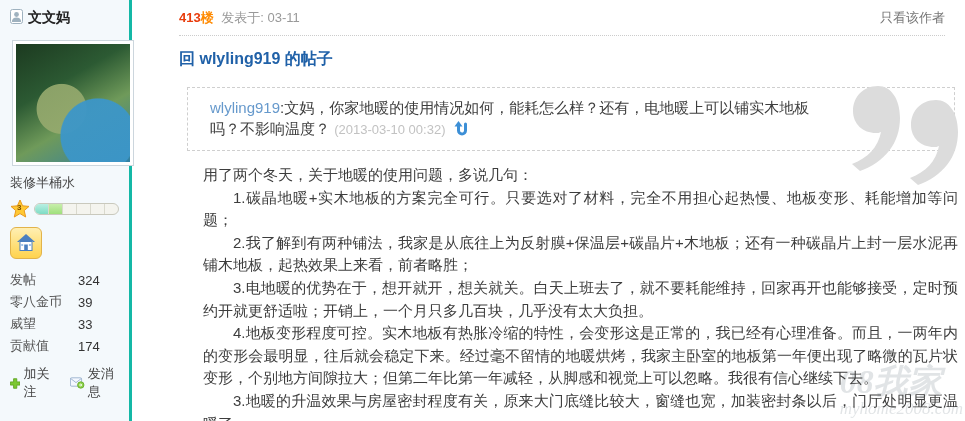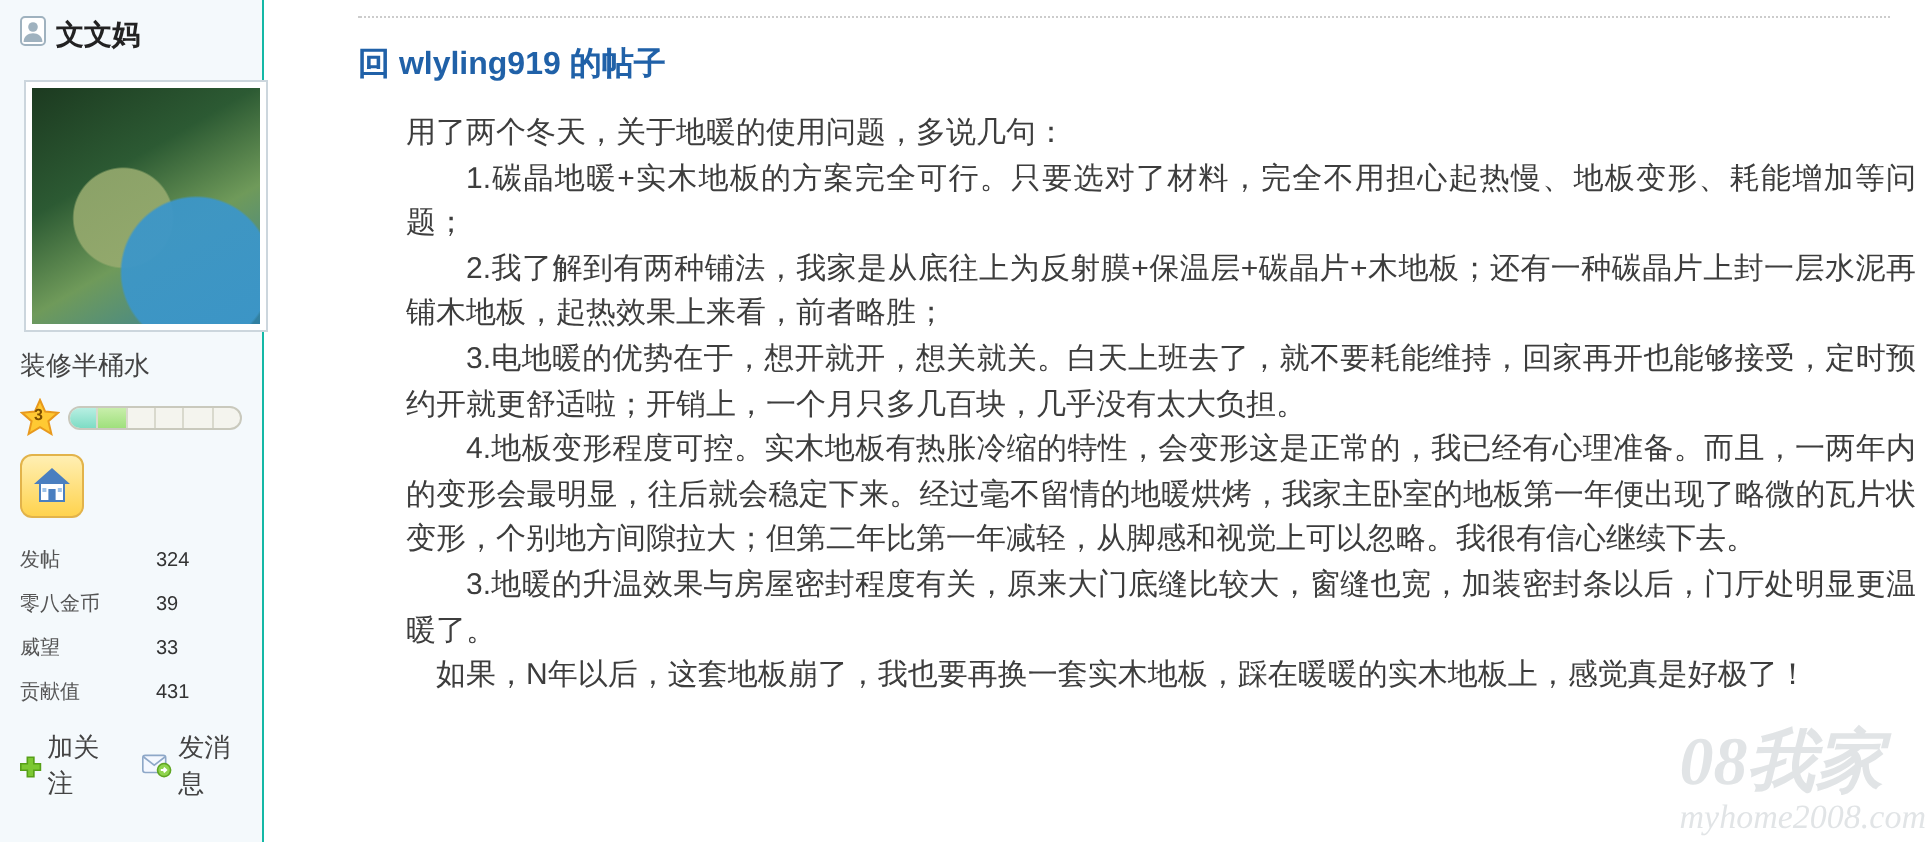--- a/index.html
+++ b/index.html
@@ -2,21 +2,21 @@
 <html><head>
 <meta charset="utf-8">
 <style>
   * { margin:0; padding:0; box-sizing:border-box; }
   html,body { background:#fff; }
   body { font-family:"Liberation Sans","DejaVu Sans",sans-serif; color:#404040; }
   .stage { position:relative; width:965px; height:421px; background:#fff; overflow:hidden; }
 
   
   .sidebar { position:absolute; left:0; top:0; width:132px; height:421px;
-             background:#f4f9fc; border-right:1px solid #14b8a6; padding:8px 10px; }
+             background:#f4f9fc; border-right:3px solid #14b8a6; padding:8px 10px; }
   .user-row { display:flex; align-items:center; gap:5px; height:20px; }
   .user-row .uname { font-size:14px; font-weight:bold; color:#222; cursor:pointer; }
   .avatar-frame { margin:12px 0 0 2px; width:122px; height:126px; background:#fff;
                   border:1px solid #ccd6dd; padding:3px; }
   .avatar { width:100%; height:100%;
             background:
               radial-gradient(circle at 72% 78%, rgba(60,150,200,.95) 0 30%, rgba(60,150,200,0) 31%),
               radial-gradient(circle at 40% 55%, rgba(150,170,110,.9) 0 26%, rgba(150,170,110,0) 27%),
               linear-gradient(150deg, #1c3a20 0%, #2c5a33 35%, #6f9a5a 62%, #2f7fa4 100%); }
   .user-title { margin-top:8px; font-size:13px; color:#444; }
@@ -25,21 +25,21 @@
   .star .n { position:absolute; left:7px; top:4px; font-size:8px; font-weight:bold; color:#7c4e00; }
   .bar { display:flex; width:100px; height:12px; border:1px solid #c9c9bd; border-radius:7px;
          overflow:hidden; background:#f4f4ee; }
   .bar i { flex:1; border-right:1px solid #d9d9cd; }
   .bar i:last-child { border-right:none; }
   .bar .f1 { background:linear-gradient(#b8efe2,#7edcc4); }
   .bar .f2 { background:linear-gradient(#c8eeab,#9fe07c); }
   .home-btn { margin-top:9px; width:32px; height:32px; border:1px solid #e2b34a; border-radius:6px;
               background:linear-gradient(#ffefb3,#ffd34e); display:flex; align-items:center;
               justify-content:center; cursor:pointer; }
-  .stats { margin-top:10px; font-size:10px; }
+  .stats { margin-top:10px; font-size:13px; }
   .stat-row { display:flex; height:22px; align-items:center; }
   .stat-row .lb { width:68px; color:#555; }
   .stat-row .vl { color:#333; }
   .actions { margin-top:8px; display:flex; align-items:center; gap:16px; font-size:13px; color:#444; }
   .act { display:flex; align-items:center; gap:3px; cursor:pointer; }
 
   
   .main { position:absolute; left:157px; top:0; width:808px; height:421px; background:#fff; }
   .post-header { display:flex; justify-content:space-between; align-items:center;
                  padding:9px 20px 0 22px; font-size:13px; color:#999; }
@@ -131,21 +131,21 @@
       <div class="stat-row">
         <span class="lb">零八金币</span>
         <span class="vl">39</span>
       </div>
       <div class="stat-row">
         <span class="lb">威望</span>
         <span class="vl">33</span>
       </div>
       <div class="stat-row">
         <span class="lb">贡献值</span>
-        <span class="vl">431</span>
+        <span class="vl">174</span>
       </div>
     </div>
 
     <div class="actions">
       <span class="act">
         <svg width="13" height="13" viewBox="0 0 13 13">
           <path d="M4.5 0.5 h4 v4 h4 v4 h-4 v4 h-4 v-4 h-4 v-4 h4 z" fill="#7cc832" stroke="#57a018" stroke-width="1"></path>
         </svg>
         <span>加关注</span>
       </span>
@@ -156,25 +156,50 @@
           <circle cx="13.5" cy="9.5" r="4" fill="#8fd44e" stroke="#5fa522"></circle>
           <path d="M11.5 9.5 h3 m-1.2 -1.4 l1.5 1.4 l-1.5 1.4" fill="none" stroke="#fff" stroke-width="1.2"></path>
         </svg>
         <span>发消息</span>
       </span>
     </div>
   </div>
 
   <div class="main">
 
+    <div class="post-header">
+      <span>
+        <span class="floor-no">413</span><span class="floor-suffix">楼</span>
+        <span class="posted">发表于: 03-11</span>
+      </span>
+      <span class="view-author">只看该作者</span>
+    </div>
 
     <div class="dotted-sep"></div>
 
     <div class="post-title">回 wlyling919 的帖子</div>
 
+    <div class="quote-box">
+      <span class="quote-marks">
+        <svg width="116" height="110" viewBox="0 0 116 110">
+          <path d="M34 8 C19 8 9 19 9 33 c0 13 10 22 23 22 c2 0 3 0 5 -1 c-3 15 -13 26 -29 32 l8 7 c25 -9 40 -28 40 -53 C56 21 47 8 34 8 z" fill="#dcdcdc"></path>
+          <path d="M92 22 C77 22 67 33 67 47 c0 13 10 22 23 22 c2 0 3 0 5 -1 c-3 15 -13 26 -29 32 l8 7 c25 -9 40 -28 40 -53 C114 35 105 22 92 22 z" fill="#dcdcdc"></path>
+        </svg>
+      </span>
+      <span class="quote-inner">
+        <span class="quote-author">wlyling919</span><span class="quote-text">:文妈，你家地暖的使用情况如何，能耗怎么样？还有，电地暖上可以铺实木地板吗？不影响温度？</span>
+        <span class="quote-time">(2013-03-10 00:32)</span>
+        <span class="jump-icon">
+          <svg width="17" height="17" viewBox="0 0 17 17">
+            <path d="M5.5 6 v4.5 a3.5 3.5 0 0 0 7 0 V4" fill="none" stroke="#3c8fd6" stroke-width="3" stroke-linecap="round"></path>
+            <polygon points="1.5,6.5 9.5,6.5 5.5,1" fill="#3c8fd6"></polygon>
+          </svg>
+        </span>
+      </span>
+    </div>
 
     <div class="post-body">
       <p>用了两个冬天，关于地暖的使用问题，多说几句：</p>
       <p class="ind">1.碳晶地暖+实木地板的方案完全可行。只要选对了材料，完全不用担心起热慢、地板变形、耗能增加等问题；</p>
       <p class="ind">2.我了解到有两种铺法，我家是从底往上为反射膜+保温层+碳晶片+木地板；还有一种碳晶片上封一层水泥再铺木地板，起热效果上来看，前者略胜；</p>
       <p class="ind">3.电地暖的优势在于，想开就开，想关就关。白天上班去了，就不要耗能维持，回家再开也能够接受，定时预约开就更舒适啦；开销上，一个月只多几百块，几乎没有太大负担。</p>
       <p class="ind">4.地板变形程度可控。实木地板有热胀冷缩的特性，会变形这是正常的，我已经有心理准备。而且，一两年内的变形会最明显，往后就会稳定下来。经过毫不留情的地暖烘烤，我家主卧室的地板第一年便出现了略微的瓦片状变形，个别地方间隙拉大；但第二年比第一年减轻，从脚感和视觉上可以忽略。我很有信心继续下去。</p>
       <p class="ind">3.地暖的升温效果与房屋密封程度有关，原来大门底缝比较大，窗缝也宽，加装密封条以后，门厅处明显更温暖了。</p>
       <p class="ind-sm">如果，N年以后，这套地板崩了，我也要再换一套实木地板，踩在暖暖的实木地板上，感觉真是好极了！</p>
     </div>

